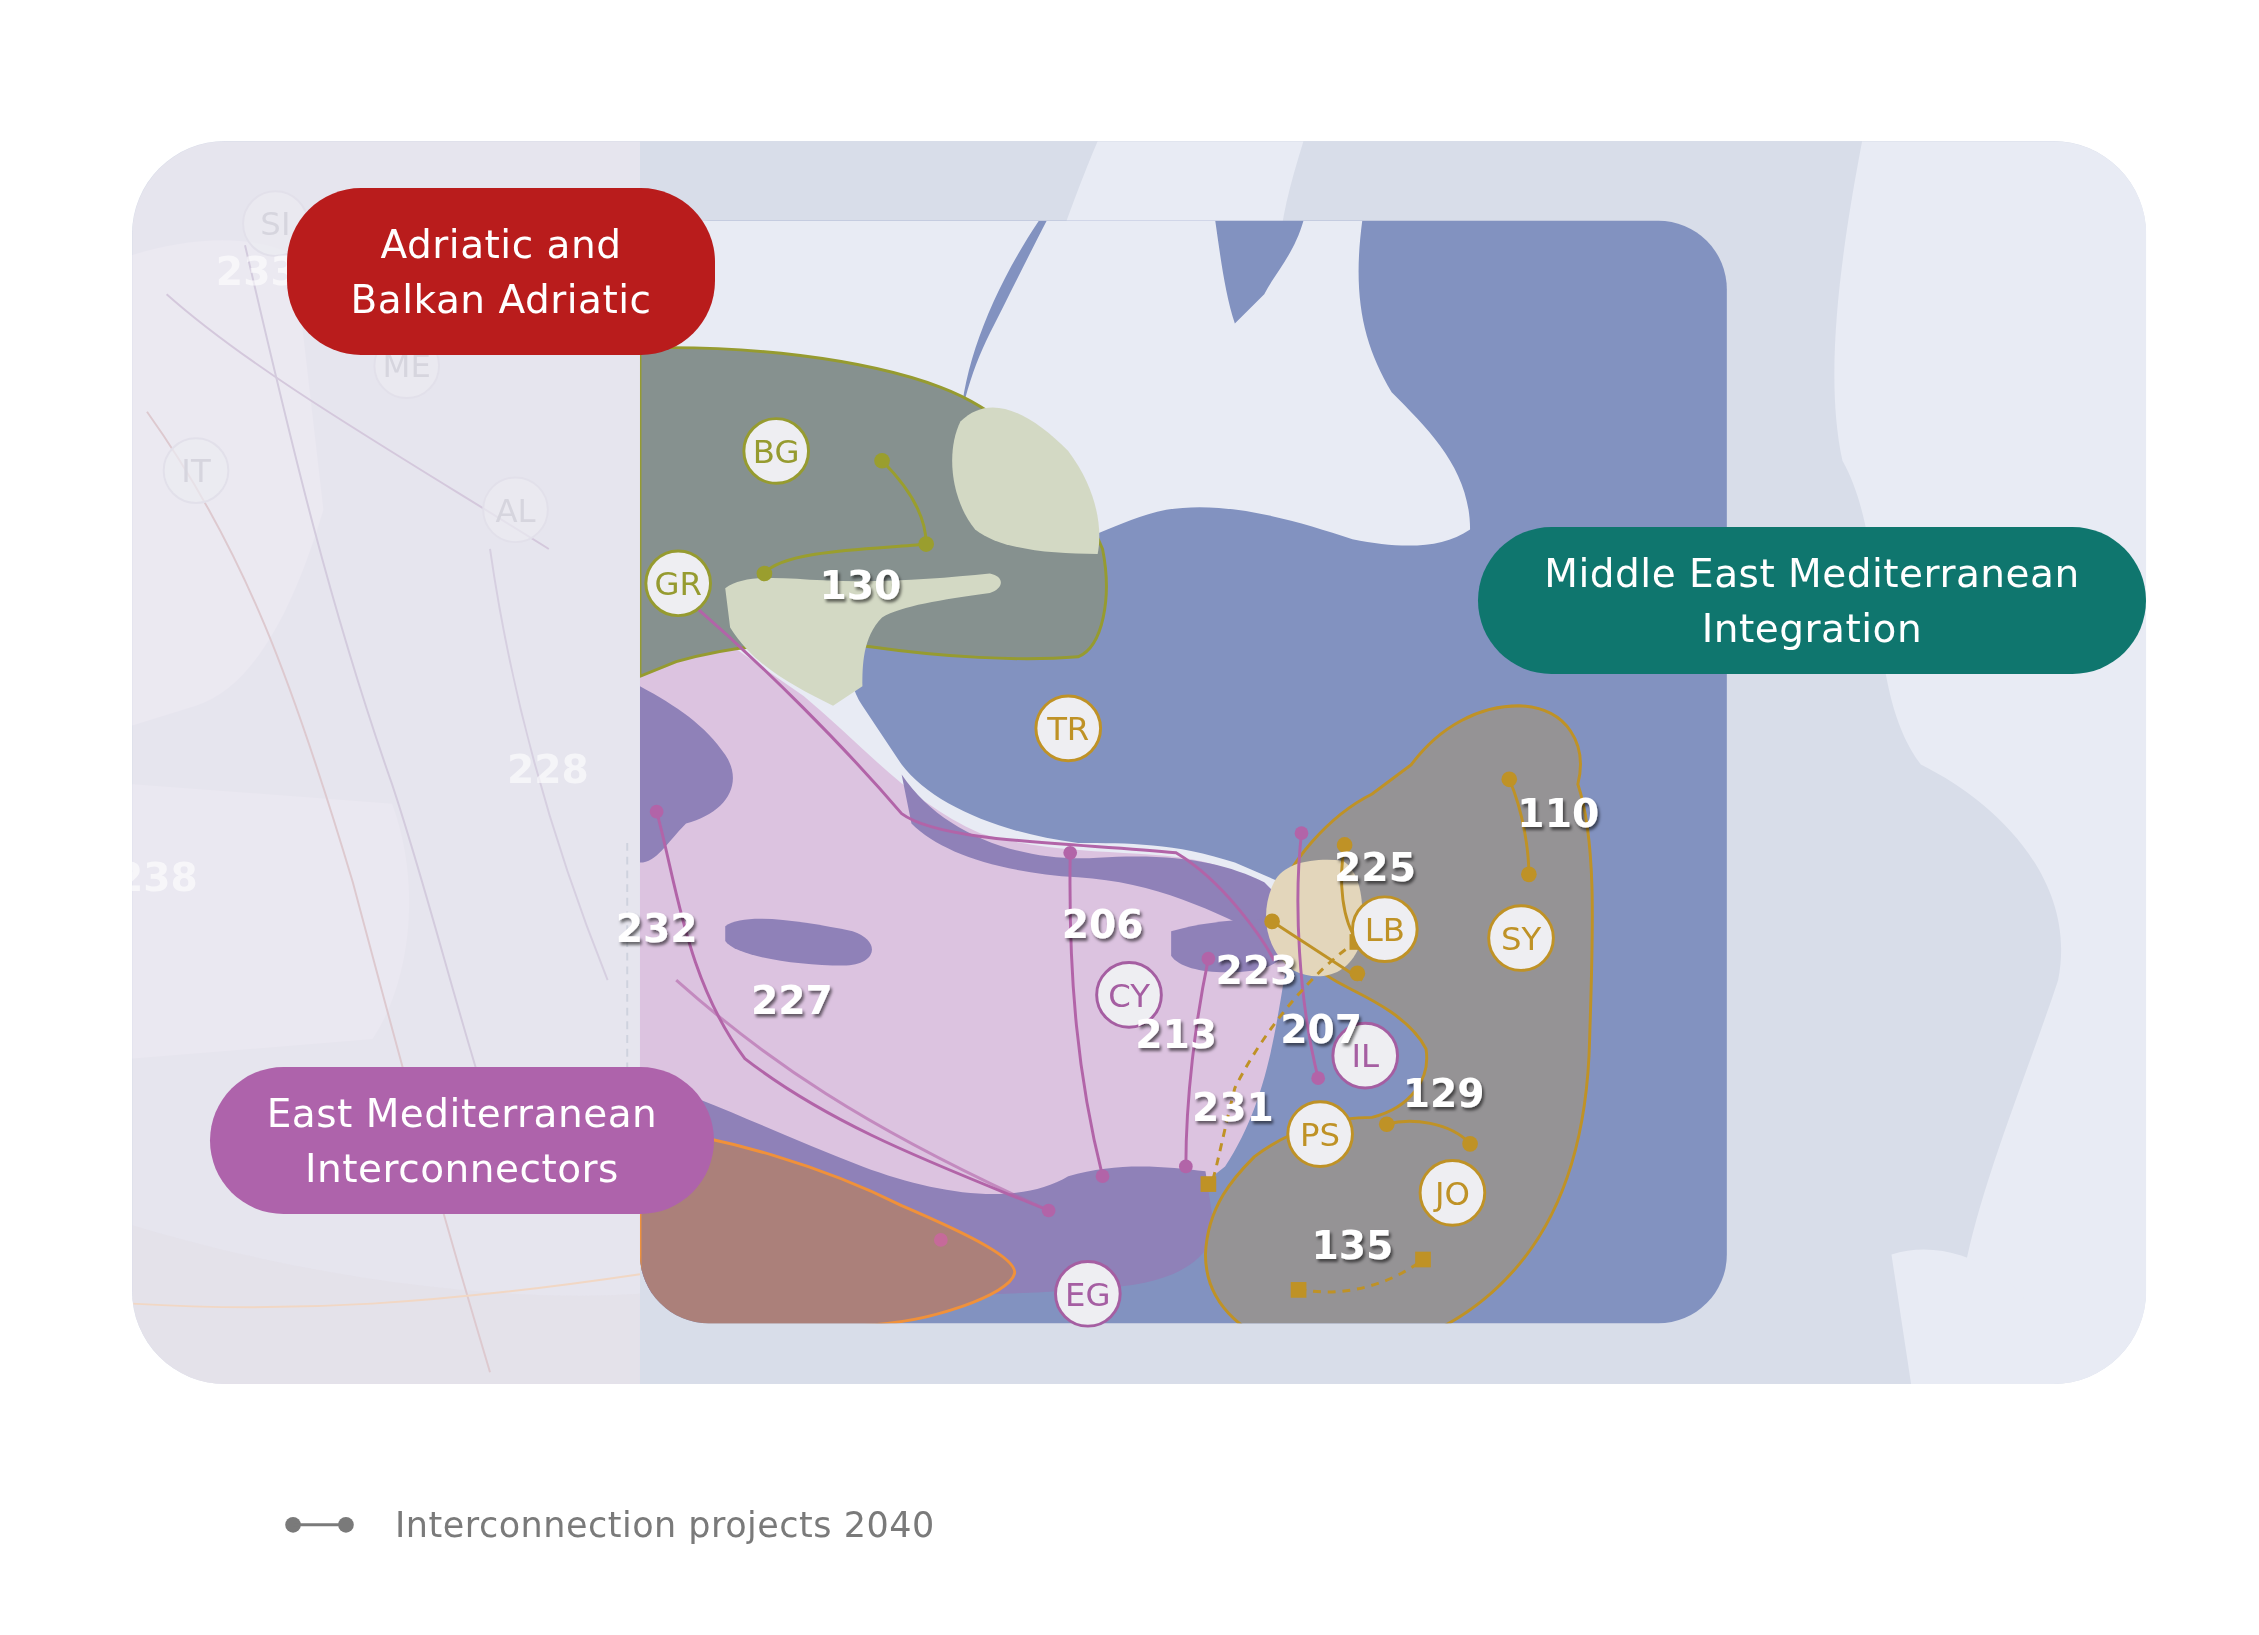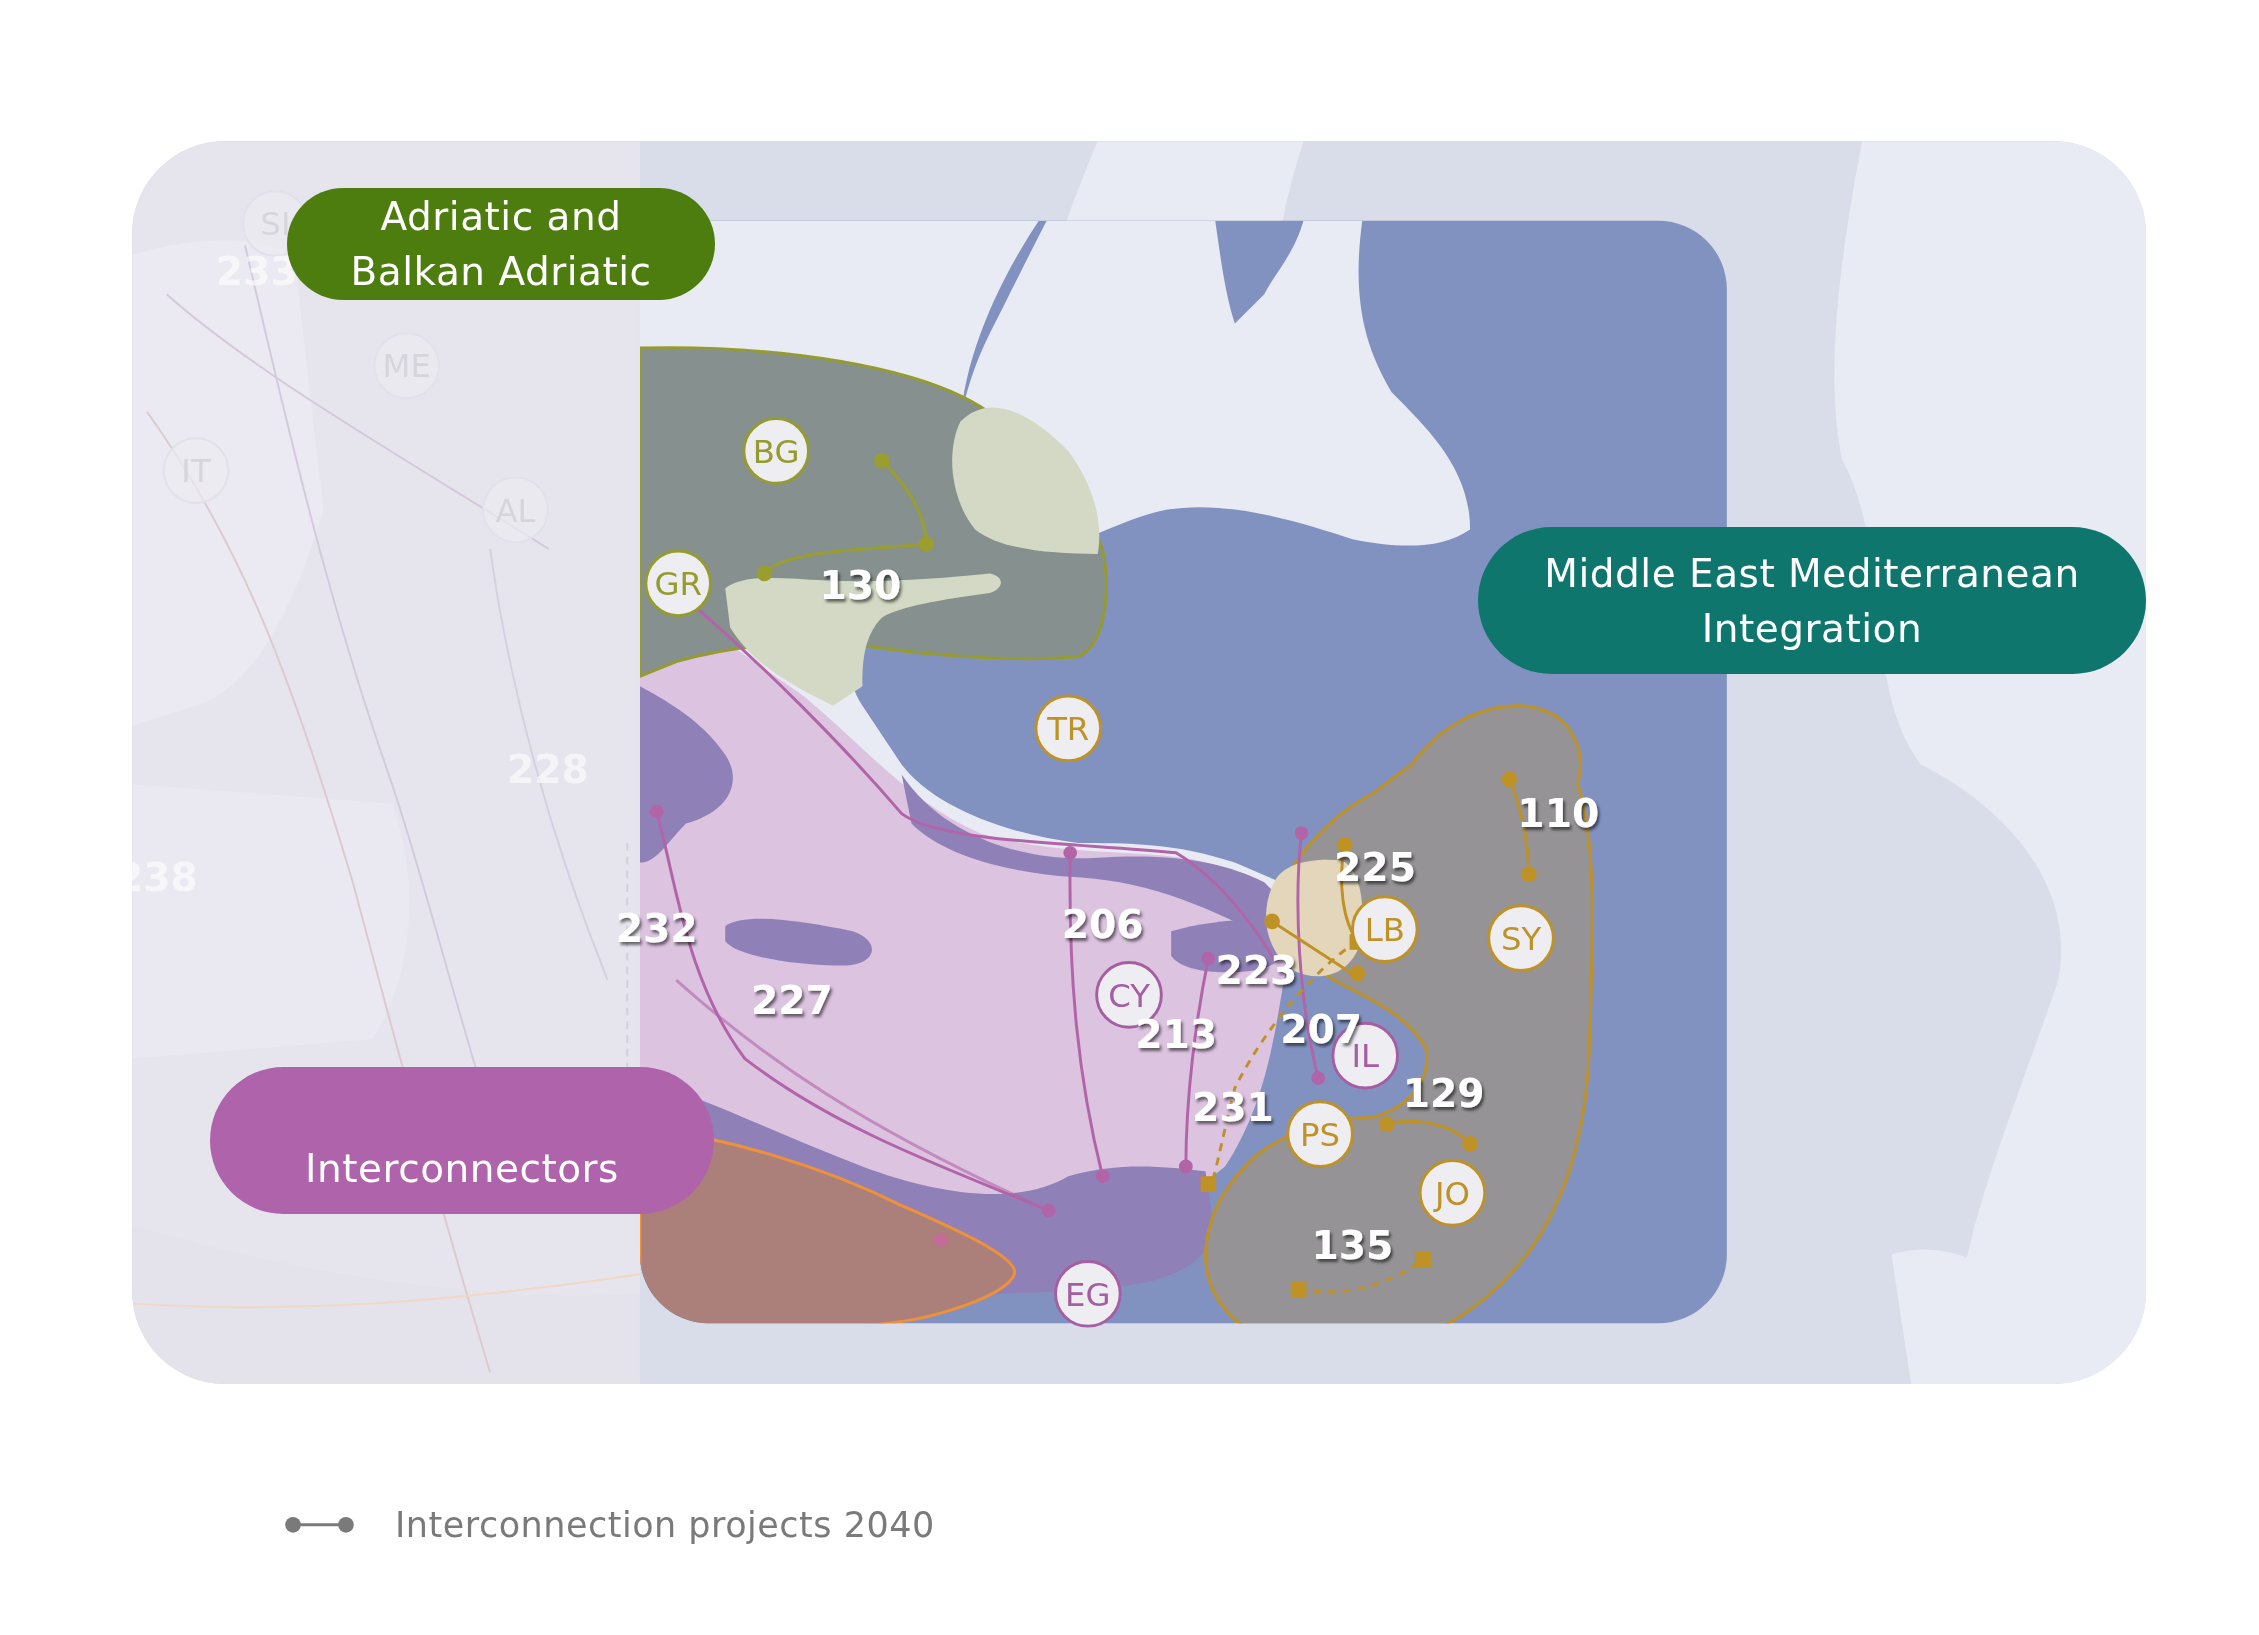--- a/index.html
+++ b/index.html
@@ -1,20 +1,20 @@
 <!DOCTYPE html>
 <html><head>
 <meta charset="utf-8">
 <style>
   html, body { margin: 0; padding: 0; background: #ffffff; }
   body { width: 2259px; height: 1636px; position: relative; overflow: hidden; font-family: "DejaVu Sans", "Liberation Sans", sans-serif; }
   .card { position: absolute; left: 132px; top: 141px; width: 2014px; height: 1243px; border-radius: 93px; background: #d8dde9; overflow: hidden; }
   .map-svg { position: absolute; left: 0; top: 0; }
   .pill { position: absolute; border-radius: 74px; color: #ffffff; display: flex; align-items: center; justify-content: center; text-align: center; font-size: 39px; line-height: 55px; letter-spacing: 0.5px; box-sizing: border-box; }
-  .pill-green { left: 287px; top: 188px; width: 428px; height: 112px; background: #4d7c0f; }
+  .pill-green { left: 287px; top: 188px; width: 428px; height: 167px; background: #b91c1c; }
   .pill-gold { left: 1478px; top: 527px; width: 668px; height: 147px; background: #0f766e; }
   .pill-purple { left: 210px; top: 1067px; width: 504px; height: 147px; background: #ae63ab; }
   .legend { position: absolute; left: 284px; top: 1500px; }
   .legend-row { display: flex; align-items: center; height: 49px; }
   .legend-label { color: #7a7a7a; font-size: 35px; margin-left: 40px; letter-spacing: 0.5px; }
   .node text { font-family: "DejaVu Sans", "Liberation Sans", sans-serif; }
 </style>
 </head>
 <body>
 
@@ -204,21 +204,21 @@
     </g>
 </svg>
 
 <div class="pill pill-green">
   <div><span>Adriatic and</span><br><span>Balkan Adriatic</span></div>
 </div>
 <div class="pill pill-gold">
   <div><span>Middle East Mediterranean</span><br><span>Integration</span></div>
 </div>
 <div class="pill pill-purple">
-  <div><br><span>Interconnectors</span></div>
+  <div><span>East Mediterranean</span><br><span>Interconnectors</span></div>
 </div>
 
 <div class="legend">
   <div class="legend-row">
     <svg width="71" height="19.6" viewBox="0 0 72 20">
       <circle cx="9" cy="10" r="8" fill="#7a7a7a"></circle>
         <line x1="9" y1="10" x2="63" y2="10" stroke="#7a7a7a" stroke-width="3"></line>
         <circle cx="63" cy="10" r="8" fill="#7a7a7a"></circle>
     </svg>
     <span class="legend-label">Interconnection projects 2040</span>

